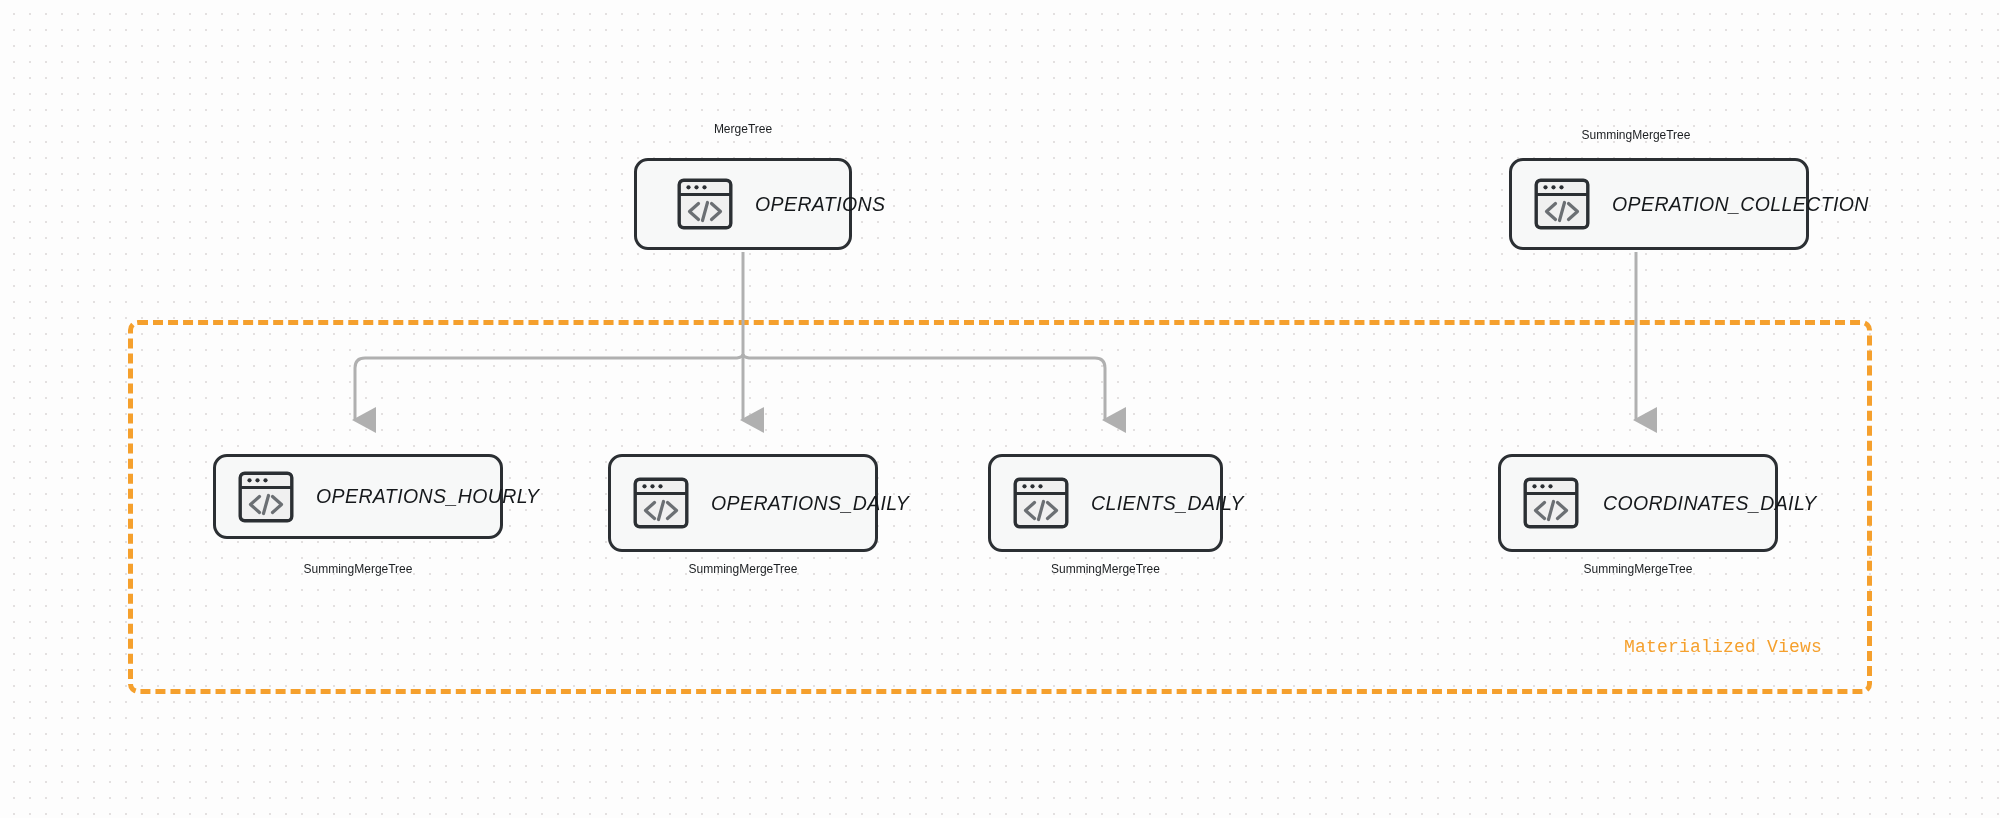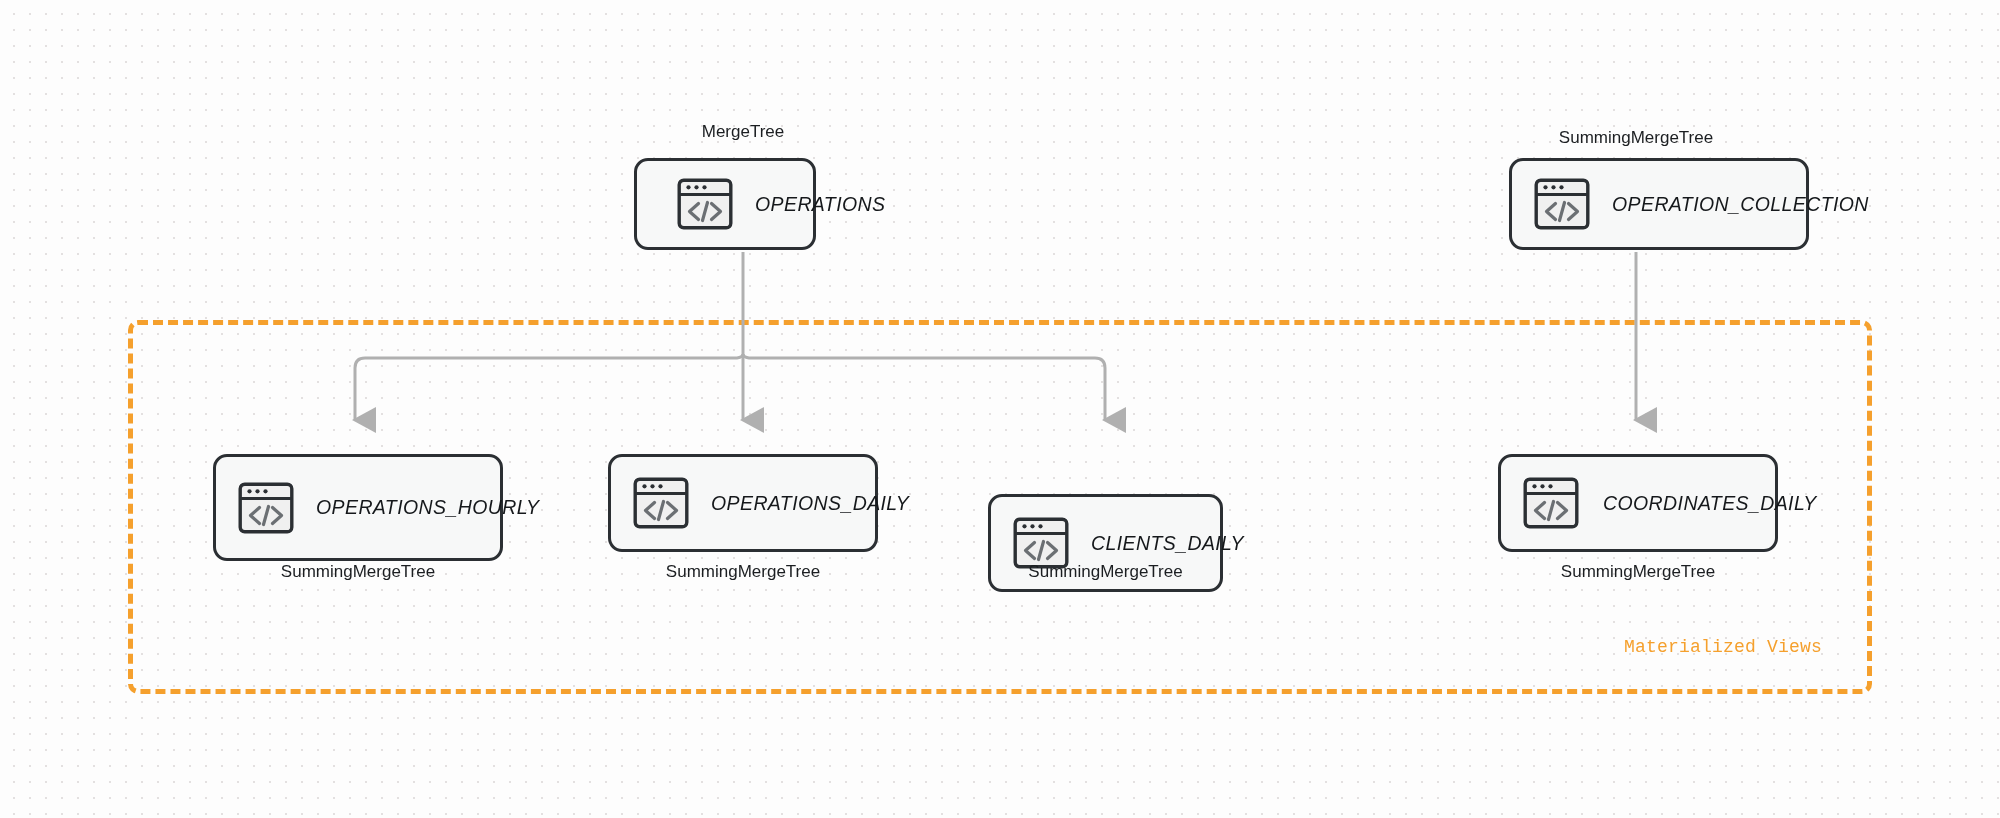--- a/index.html
+++ b/index.html
@@ -80,21 +80,21 @@
     flex: 0 0 auto;
     width: 56px;
     height: 52px;
     position: relative;
     display: block;
   }
 
   
   .caption {
     position: absolute;
-    font-size: 17px;
+    font-size: 12px;
     color: #1b1e21;
     white-space: nowrap;
     text-align: center;
   }
 </style>
 </head>
 <body>
 
 <div id="canvas">
 
@@ -115,21 +115,21 @@
 
     <path d="M 743 354 L 743 420" fill="none" stroke="#b0b0b0" stroke-width="3" marker-end="url(#arrow)"></path>
 
     <path d="M 743 354 Q 743 357 749 358 L 1095 358 Q 1105 358 1105 368 L 1105 420" fill="none" stroke="#b0b0b0" stroke-width="3" marker-end="url(#arrow)"></path>
 
     <path d="M 1636 252 L 1636 420" fill="none" stroke="#b0b0b0" stroke-width="3" marker-end="url(#arrow)"></path>
   </svg>
 
   <div class="caption" style="left:634px; top:122px; width:218px;">MergeTree</div>
 
-  <div class="node" style="left:634px; top:158px; width:182px; height:92px;padding-left:40px;">
+  <div class="node" style="left:634px; top:158px; width:218px; height:92px;padding-left:40px;">
     <svg class="code-icon" viewBox="0 0 56 52" xmlns="http://www.w3.org/2000/svg">
       <rect x="2.2" y="2.2" width="51.6" height="47.6" rx="4.5" fill="#f0f0f0" stroke="#2b2f33" stroke-width="3.4"></rect>
       <line x1="2.2" y1="16.5" x2="53.8" y2="16.5" stroke="#2b2f33" stroke-width="3"></line>
       <circle cx="11.5" cy="9.3" r="2.1" fill="#2b2f33"></circle>
       <circle cx="19.5" cy="9.3" r="2.1" fill="#2b2f33"></circle>
       <circle cx="27.5" cy="9.3" r="2.1" fill="#2b2f33"></circle>
       <path d="M 21.5 25.5 L 12.5 33.5 L 21.5 41.5" fill="none" stroke="#6b6f73" stroke-width="3.2" stroke-linecap="round" stroke-linejoin="round"></path>
       <path d="M 34.5 25.5 L 43.5 33.5 L 34.5 41.5" fill="none" stroke="#6b6f73" stroke-width="3.2" stroke-linecap="round" stroke-linejoin="round"></path>
       <line x1="30.5" y1="24.5" x2="25.5" y2="42.5" stroke="#6b6f73" stroke-width="3.2" stroke-linecap="round"></line>
     </svg>
@@ -145,21 +145,21 @@
       <circle cx="11.5" cy="9.3" r="2.1" fill="#2b2f33"></circle>
       <circle cx="19.5" cy="9.3" r="2.1" fill="#2b2f33"></circle>
       <circle cx="27.5" cy="9.3" r="2.1" fill="#2b2f33"></circle>
       <path d="M 21.5 25.5 L 12.5 33.5 L 21.5 41.5" fill="none" stroke="#6b6f73" stroke-width="3.2" stroke-linecap="round" stroke-linejoin="round"></path>
       <path d="M 34.5 25.5 L 43.5 33.5 L 34.5 41.5" fill="none" stroke="#6b6f73" stroke-width="3.2" stroke-linecap="round" stroke-linejoin="round"></path>
       <line x1="30.5" y1="24.5" x2="25.5" y2="42.5" stroke="#6b6f73" stroke-width="3.2" stroke-linecap="round"></line>
     </svg>
     <span class="node-title">OPERATION_COLLECTION</span>
   </div>
 
-  <div class="node" style="left:213px; top:454px; width:290px; height:107px;">
+  <div class="node" style="left:213px; top:454px; width:290px; height:85px;">
     <svg class="code-icon" viewBox="0 0 56 52" xmlns="http://www.w3.org/2000/svg">
       <rect x="2.2" y="2.2" width="51.6" height="47.6" rx="4.5" fill="#f0f0f0" stroke="#2b2f33" stroke-width="3.4"></rect>
       <line x1="2.2" y1="16.5" x2="53.8" y2="16.5" stroke="#2b2f33" stroke-width="3"></line>
       <circle cx="11.5" cy="9.3" r="2.1" fill="#2b2f33"></circle>
       <circle cx="19.5" cy="9.3" r="2.1" fill="#2b2f33"></circle>
       <circle cx="27.5" cy="9.3" r="2.1" fill="#2b2f33"></circle>
       <path d="M 21.5 25.5 L 12.5 33.5 L 21.5 41.5" fill="none" stroke="#6b6f73" stroke-width="3.2" stroke-linecap="round" stroke-linejoin="round"></path>
       <path d="M 34.5 25.5 L 43.5 33.5 L 34.5 41.5" fill="none" stroke="#6b6f73" stroke-width="3.2" stroke-linecap="round" stroke-linejoin="round"></path>
       <line x1="30.5" y1="24.5" x2="25.5" y2="42.5" stroke="#6b6f73" stroke-width="3.2" stroke-linecap="round"></line>
     </svg>
@@ -175,21 +175,21 @@
       <circle cx="19.5" cy="9.3" r="2.1" fill="#2b2f33"></circle>
       <circle cx="27.5" cy="9.3" r="2.1" fill="#2b2f33"></circle>
       <path d="M 21.5 25.5 L 12.5 33.5 L 21.5 41.5" fill="none" stroke="#6b6f73" stroke-width="3.2" stroke-linecap="round" stroke-linejoin="round"></path>
       <path d="M 34.5 25.5 L 43.5 33.5 L 34.5 41.5" fill="none" stroke="#6b6f73" stroke-width="3.2" stroke-linecap="round" stroke-linejoin="round"></path>
       <line x1="30.5" y1="24.5" x2="25.5" y2="42.5" stroke="#6b6f73" stroke-width="3.2" stroke-linecap="round"></line>
     </svg>
     <span class="node-title">OPERATIONS_DAILY</span>
   </div>
   <div class="caption" style="left:608px; top:562px; width:270px;">SummingMergeTree</div>
 
-  <div class="node" style="left:988px; top:454px; width:235px; height:98px;margin-top:40px;">
+  <div class="node" style="left:988px; top:454px; width:235px; height:98px;">
     <svg class="code-icon" viewBox="0 0 56 52" xmlns="http://www.w3.org/2000/svg">
       <rect x="2.2" y="2.2" width="51.6" height="47.6" rx="4.5" fill="#f0f0f0" stroke="#2b2f33" stroke-width="3.4"></rect>
       <line x1="2.2" y1="16.5" x2="53.8" y2="16.5" stroke="#2b2f33" stroke-width="3"></line>
       <circle cx="11.5" cy="9.3" r="2.1" fill="#2b2f33"></circle>
       <circle cx="19.5" cy="9.3" r="2.1" fill="#2b2f33"></circle>
       <circle cx="27.5" cy="9.3" r="2.1" fill="#2b2f33"></circle>
       <path d="M 21.5 25.5 L 12.5 33.5 L 21.5 41.5" fill="none" stroke="#6b6f73" stroke-width="3.2" stroke-linecap="round" stroke-linejoin="round"></path>
       <path d="M 34.5 25.5 L 43.5 33.5 L 34.5 41.5" fill="none" stroke="#6b6f73" stroke-width="3.2" stroke-linecap="round" stroke-linejoin="round"></path>
       <line x1="30.5" y1="24.5" x2="25.5" y2="42.5" stroke="#6b6f73" stroke-width="3.2" stroke-linecap="round"></line>
     </svg>

